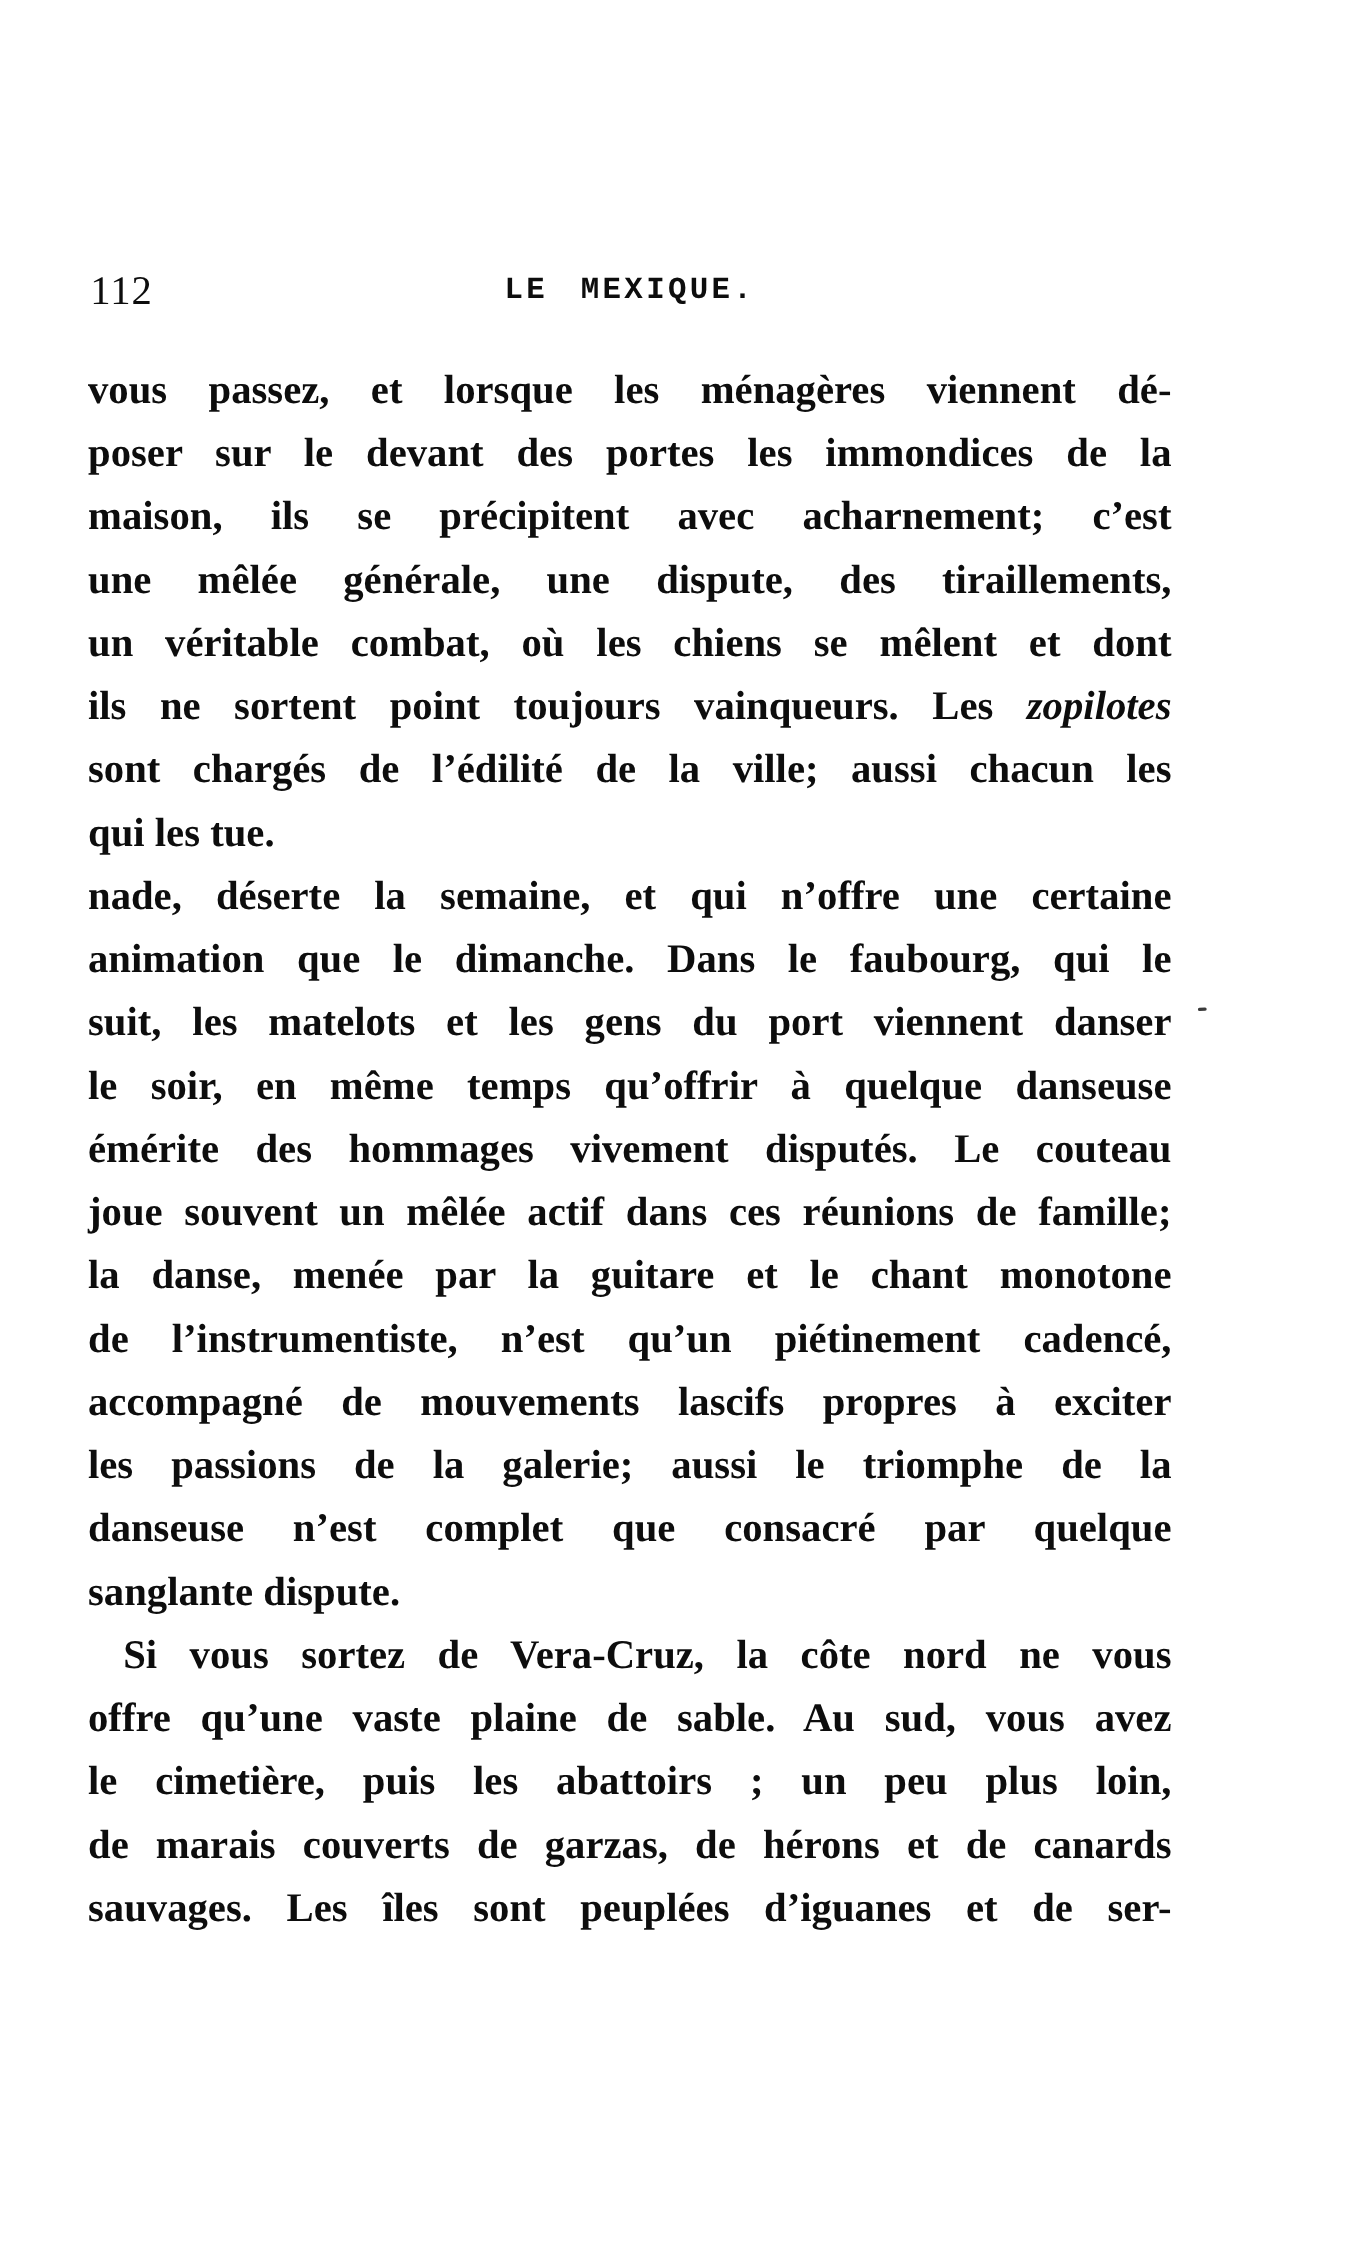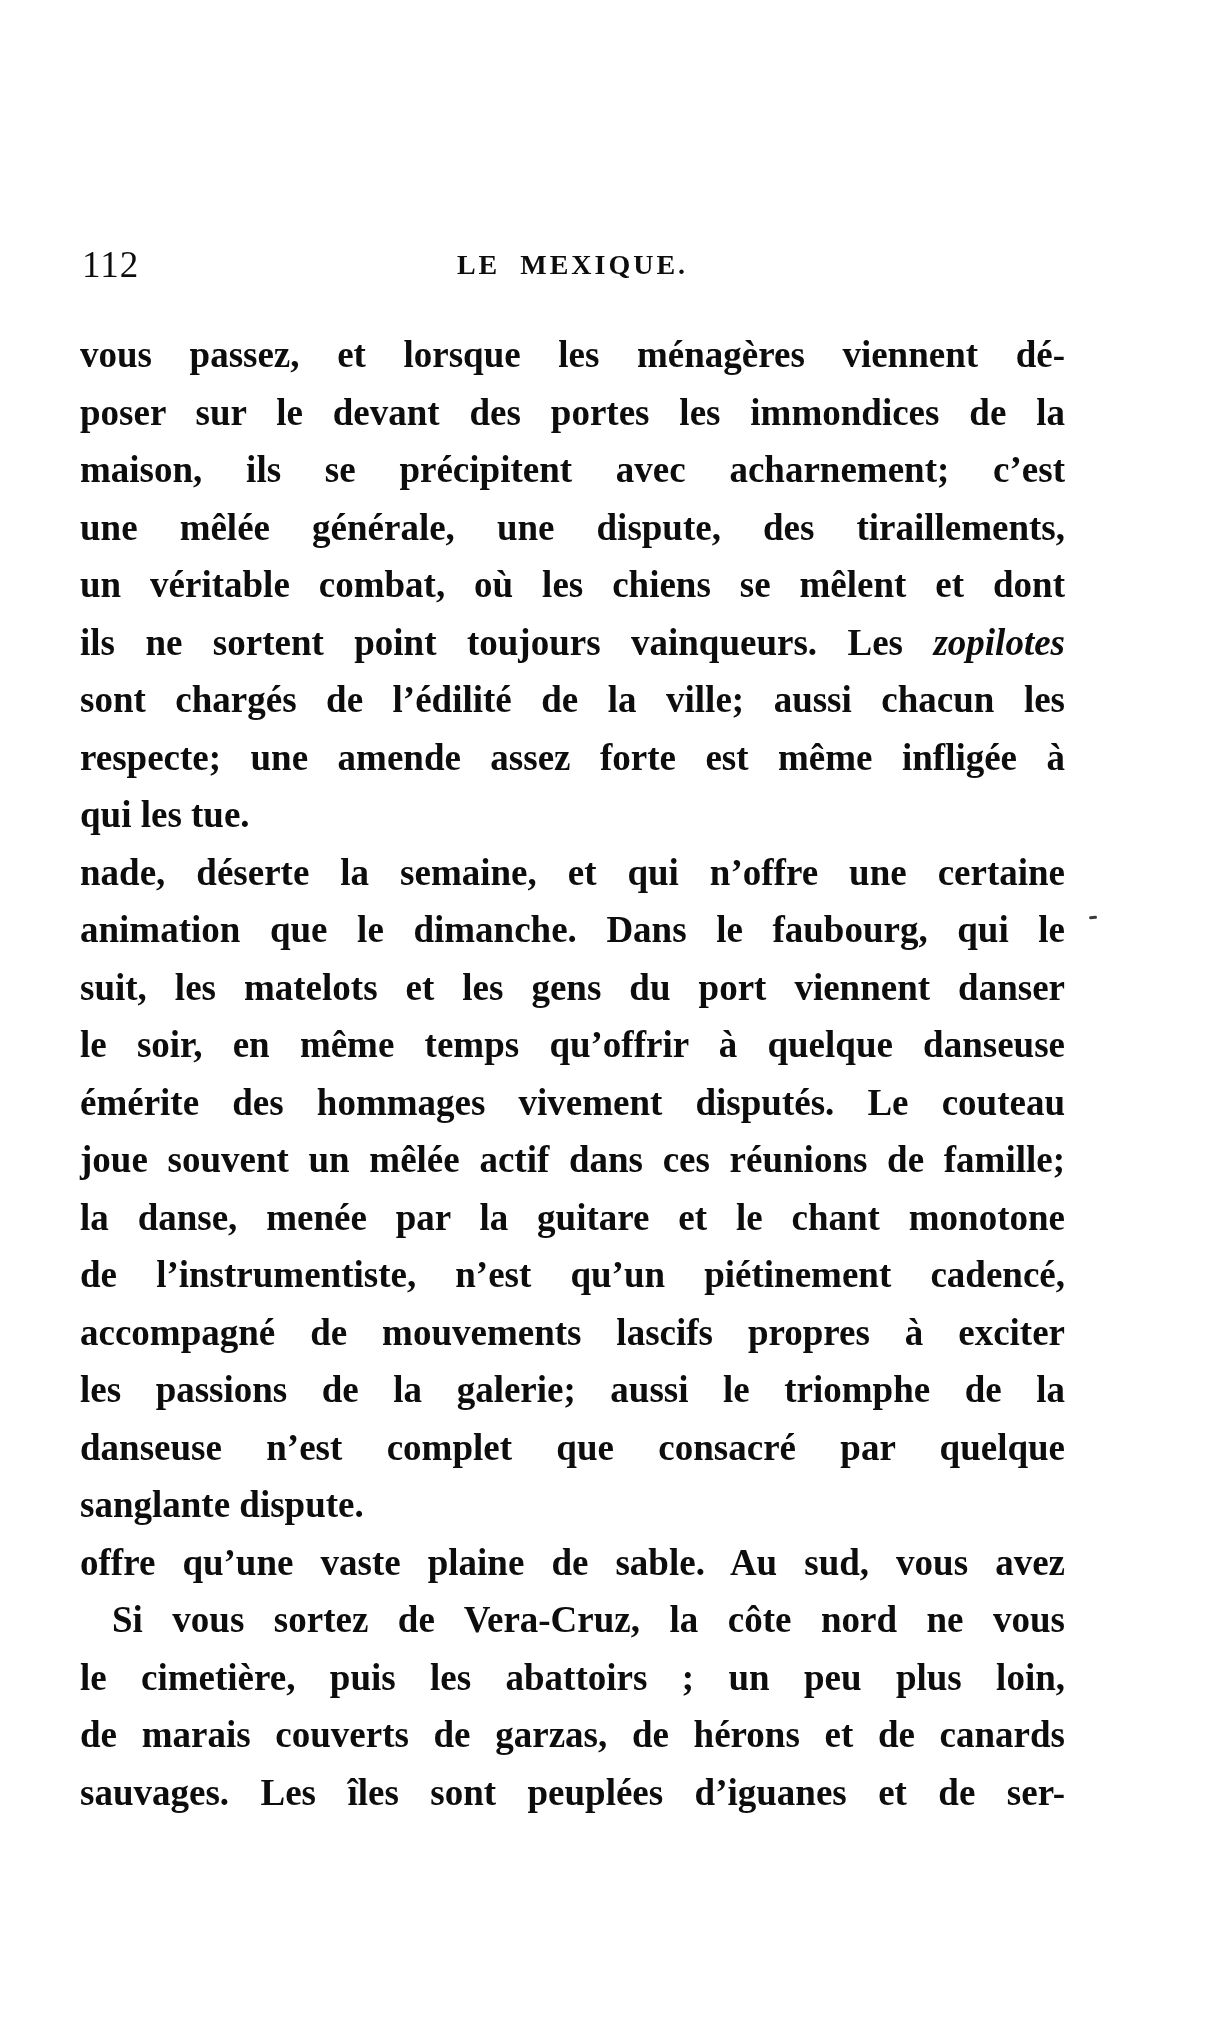--- a/index.html
+++ b/index.html
@@ -30,20 +30,21 @@
   .running-title {
     position: absolute;
     left: 0;
     top: 6px;
     width: 100%;
     text-align: center;
     font-size: 28px;
     font-weight: bold;
     letter-spacing: 3px;
     word-spacing: 10px;
+    font-family: Liberation Mono, monospace;
   }
   .page-body {
     position: absolute;
     left: 80px;
     top: 326px;
     width: 985px;
     font-size: 37px;
     font-weight: bold;
     line-height: 57.5px;
     text-align: justify;
@@ -73,34 +74,33 @@
 </div>
 
 <div class="page-body">
   <div class="line">vous passez, et lorsque les ménagères viennent dé-</div>
   <div class="line">poser sur le devant des portes les immondices de la</div>
   <div class="line">maison, ils se précipitent avec acharnement; c’est</div>
   <div class="line">une mêlée générale, une dispute, des tiraillements,</div>
   <div class="line">un véritable combat, où les chiens se mêlent et dont</div>
   <div class="line"><span>ils ne sortent point toujours vainqueurs. Les </span><span class="italic">zopilotes</span></div>
   <div class="line">sont chargés de l’édilité de la ville; aussi chacun les</div>
-  <div class="line">respecte; une amende assez forte est même infligée à</div>
   <div class="line end">qui les tue.</div>
   <div class="line">nade, déserte la semaine, et qui n’offre une certaine</div>
   <div class="line">animation que le dimanche. Dans le faubourg, qui le</div>
   <div class="line">suit, les matelots et les gens du port viennent danser</div>
   <div class="line">le soir, en même temps qu’offrir à quelque danseuse</div>
   <div class="line">émérite des hommages vivement disputés. Le couteau</div>
   <div class="line">joue souvent un mêlée actif dans ces réunions de famille;</div>
   <div class="line">la danse, menée par la guitare et le chant monotone</div>
   <div class="line">de l’instrumentiste, n’est qu’un piétinement cadencé,</div>
   <div class="line">accompagné de mouvements lascifs propres à exciter</div>
   <div class="line">les passions de la galerie; aussi le triomphe de la</div>
   <div class="line">danseuse n’est complet que consacré par quelque</div>
   <div class="line end">sanglante dispute.</div>
+  <div class="line indent">Si vous sortez de Vera-Cruz, la côte nord ne vous</div>
   <div class="line">offre qu’une vaste plaine de sable. Au sud, vous avez</div>
-  <div class="line indent">Si vous sortez de Vera-Cruz, la côte nord ne vous</div>
   <div class="line">le cimetière, puis les abattoirs ; un peu plus loin,</div>
   <div class="line">de marais couverts de garzas, de hérons et de canards</div>
   <div class="line">sauvages. Les îles sont peuplées d’iguanes et de ser-</div>
 </div>
 
 <div class="ink-speck"></div>
 
 </body></html>

